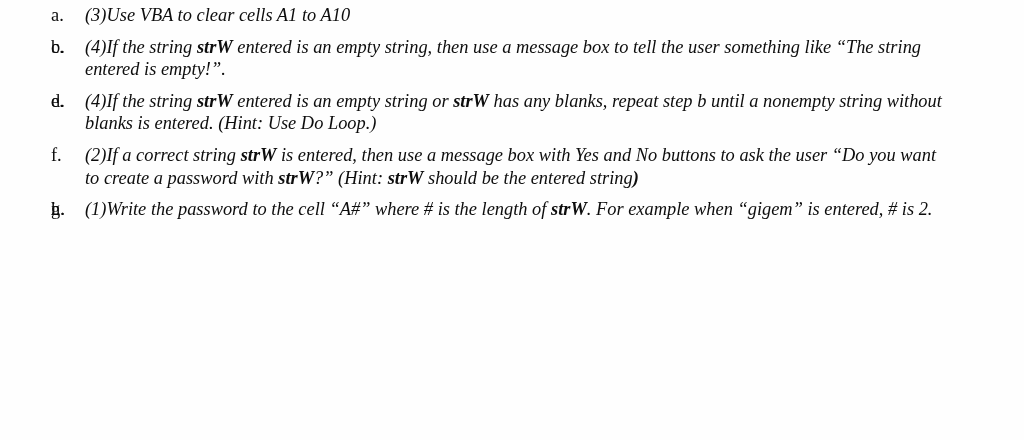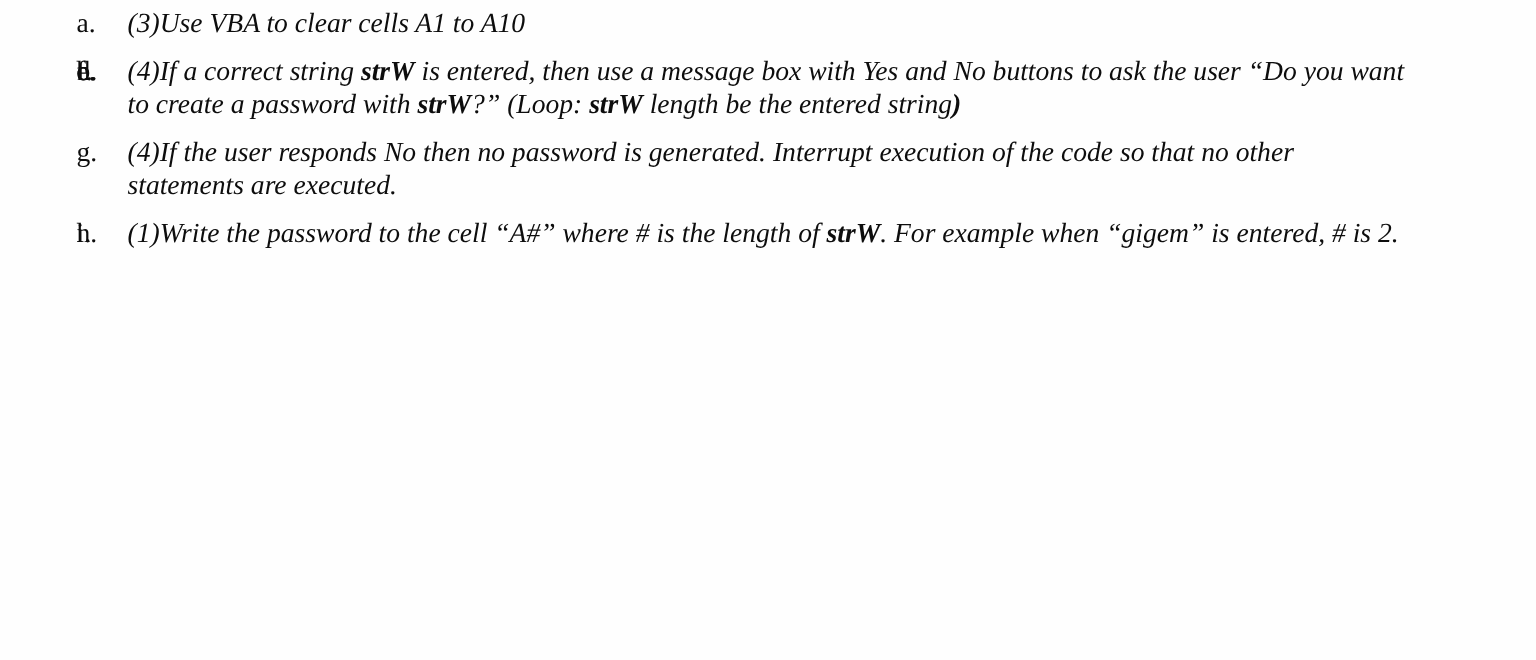--- a/index.html
+++ b/index.html
@@ -74,34 +74,35 @@
     <ol class="task-list" id="task-list">
         <li class="task-item">
           <span class="marker">a.</span>
           <span class="item-text"><span>(3)Use VBA to clear cells A1 to A10</span></span>
         </li>
         <li class="task-item">
           <span class="marker">b.</span>
         </li>
         <li class="task-item">
           <span class="marker">c.</span>
+          <span class="item-text"><span>(4)If the string </span><span class="b">strW</span><span> entered is an empty string, then use a message box to tell the user something like “The string entered is empty!”.</span></span>
         </li>
         <li class="task-item">
           <span class="marker">d.</span>
         </li>
         <li class="task-item">
           <span class="marker">e.</span>
+          <span class="item-text"><span>(4)If the string </span><span class="b">strW</span><span> entered is an empty string or </span><span class="b">strW</span><span> has any blanks, repeat step b until a nonempty string without blanks is entered. (Hint: Use Do Loop.)</span></span>
         </li>
         <li class="task-item">
           <span class="marker">f.</span>
-          <span class="item-text"><span>(4)If a correct string </span><span class="b">strW</span><span> is entered, then use a message box with Yes and No buttons to ask the user “Do you want to create a password with </span><span class="b">strW</span><span>?” (Loop: </span><span class="b">strW</span><span> length be the entered string</span><span class="b">)</span></span>
+          <span class="item-text"><span>(2)If a correct string </span><span class="b">strW</span><span> is entered, then use a message box with Yes and No buttons to ask the user “Do you want to create a password with </span><span class="b">strW</span><span>?” (Hint: </span><span class="b">strW</span><span> should be the entered string</span><span class="b">)</span></span>
         </li>
         <li class="task-item">
           <span class="marker">g.</span>
-          <span class="item-text"><span>(4)If the user responds No then no password is generated. Interrupt execution of the code so that no other statements are executed.</span></span>
         </li>
         <li class="task-item">
           <span class="marker">h.</span>
         </li>
         <li class="task-item">
           <span class="marker">i.</span>
           <span class="item-text"><span>(1)Write the password to the cell “A#” where # is the length of </span><span class="b">strW</span><span>. For example when “gigem” is entered, # is 2.</span></span>
         </li>
       </ol>
   </div>

